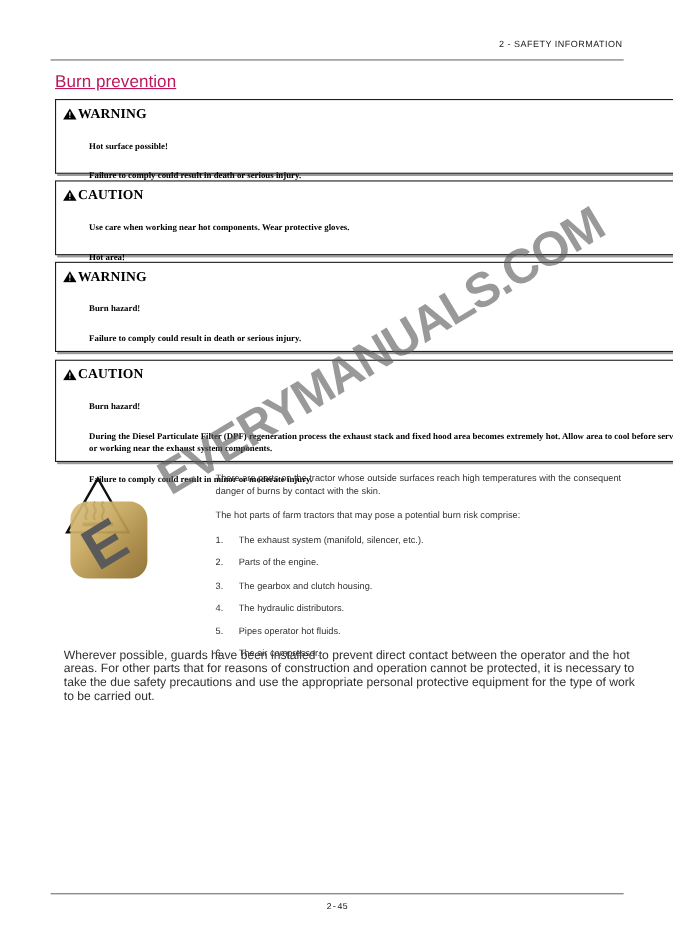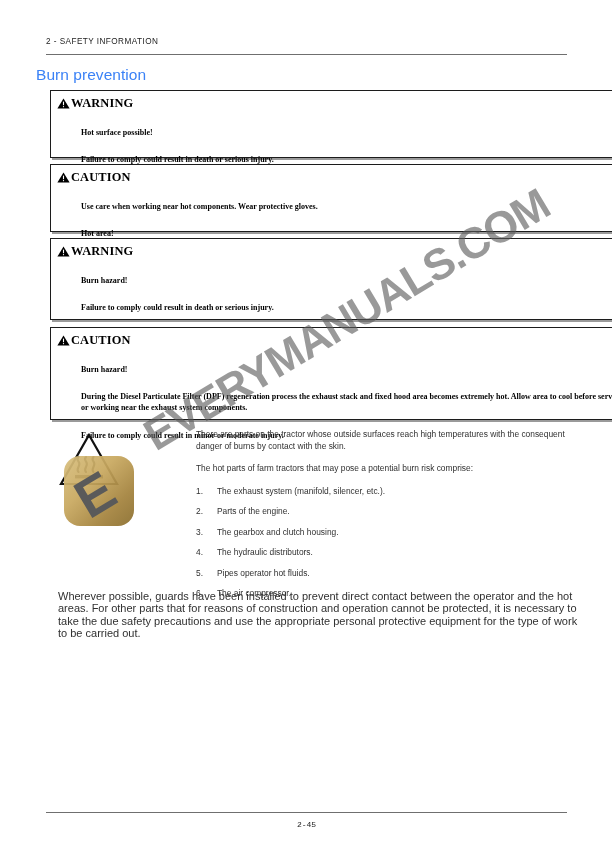--- a/index.html
+++ b/index.html
@@ -22,44 +22,45 @@
     width: 612px;
     height: 864px;
   }
 
   
   .header {
     position: absolute;
     top: 30px;
     left: 46px;
     width: 520px;
-    text-align: left;
+    text-align: right;
   }
   .header-title {
     font-size: 8.2px;
     letter-spacing: 0.45px;
     color: #222;
   }
   .header-rule {
     position: absolute;
     top: 54px;
     left: 46px;
     width: 521px;
     height: 1px;
     background: #6f6f6f;
   }
 
   
   .section-title {
     position: absolute;
     top: 66px;
-    left: 36px;
+    left: 50px;
     font-size: 15.5px;
-    color: #3b82f6;
+    color: #be185d;
     letter-spacing: 0.05px;
+    text-decoration: underline;
   }
 
   
   .safety-box {
     position: absolute;
     left: 50px;
     width: 606px;
     box-sizing: border-box;
     border: 1px solid #1c1c1c;
     background: #fff;

